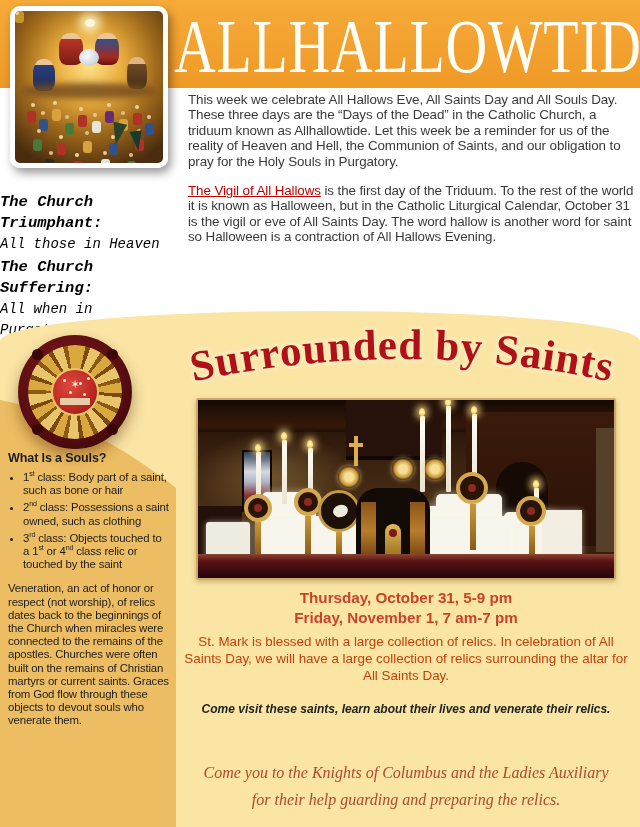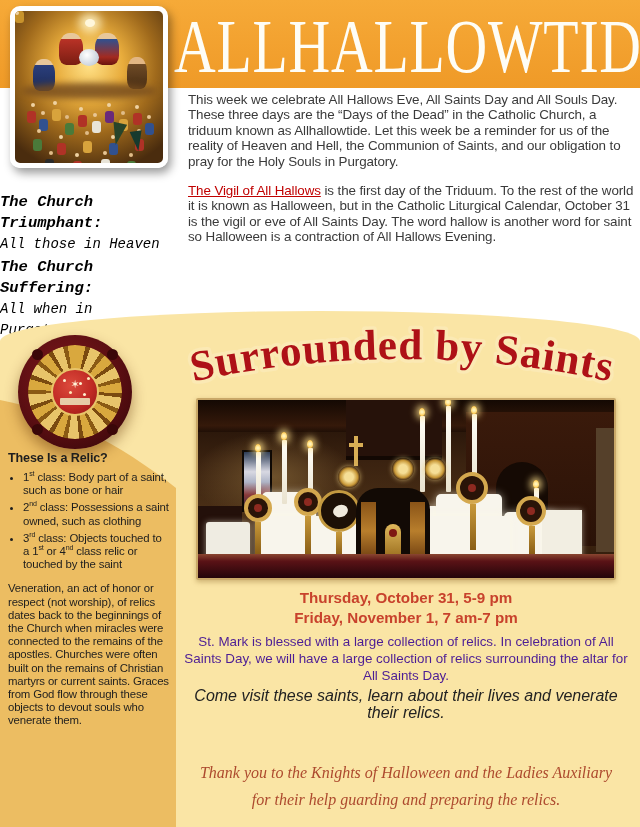--- a/index.html
+++ b/index.html
@@ -191,23 +191,23 @@
   .relic-info ul { margin:5px 0 0 0; padding-left:15px; }
   .relic-info li { margin-bottom:4px; }
   .ri-para { margin-top:11px; }
   sup { font-size:.62em; vertical-align:super; line-height:0; }
 
   
   .event { position:absolute; left:180px; top:588px; width:452px; text-align:center; }
   .event-head { font-family:"Liberation Serif", serif; font-style:italic; font-weight:700;
     font-size:31px; line-height:36px; color:#A5131B; margin-bottom:7px; }
   .event-date { font-weight:700; font-size:15.2px; line-height:19.5px; color:#C8422C; }
-  .event-details { margin-top:6px; font-size:13.4px; line-height:17px; color:#4c1d95; }
-  .event-invite { margin-top:3px; font-weight:400; font-style:italic;
-    font-size:16px; line-height:17px; color:#222; }
+  .event-details { margin-top:6px; font-size:13.4px; line-height:17px; color:#c2410c; }
+  .event-invite { margin-top:17px; font-weight:700; font-style:italic;
+    font-size:12px; line-height:17px; color:#222; }
   .thanks { position:absolute; left:196px; top:759px; width:420px; text-align:center;
     font-family:"Liberation Serif", serif; font-style:italic;
     font-size:16px; line-height:27px; color:#AD4A2E; }
 </style>
 </head>
 <body>
 
 <div class="page">
 
   <div class="header-band">
@@ -306,31 +306,31 @@
     <div class="reliq r2"></div>
     <div class="rbig"></div>
     <div class="triptych"></div>
     <div class="trip-reliq"></div>
     <div class="reliq r4"></div>
     <div class="reliq r3"></div>
     <div class="ph-table"></div>
   </div>
 
   <div class="relic-info">
-    <div class="ri-head">These Is a Relic?</div>
+    <div class="ri-head">What Is a Souls?</div>
     <ul>
       <li><span>1</span><sup>st</sup><span> class: Body part of a saint, such as bone or hair</span></li>
       <li><span>2</span><sup>nd</sup><span> class: Possessions a saint owned, such as clothing</span></li>
       <li><span>3</span><sup>rd</sup><span> class: Objects touched to a 1</span><sup>st</sup><span> or 4</span><sup>nd</sup><span> class relic or touched by the saint</span></li>
     </ul>
     <div class="ri-para">Veneration, an act of honor or respect (not worship), of relics dates back to the beginnings of the Church when miracles were connected to the remains of the apostles. Churches were often built on the remains of Christian martyrs or current saints. Graces from God flow through these objects to devout souls who venerate them.</div>
   </div>
 
   <div class="event">
     <div class="event-date">Thursday, October 31, 5-9 pm</div>
     <div class="event-date">Friday, November 1, 7 am-7 pm</div>
     <div class="event-details">St. Mark is blessed with a large collection of relics. In celebration of All Saints Day, we will have a large collection of relics surrounding the altar for All Saints Day.</div>
     <div class="event-invite">Come visit these saints, learn about their lives and venerate their relics.</div>
   </div>
 
-  <div class="thanks">Thank you to the Knights of Halloween and the Ladies Auxiliary for their help guarding and preparing the relics.</div>
+  <div class="thanks">Come you to the Knights of Columbus and the Ladies Auxiliary for their help guarding and preparing the relics.</div>
 
 </div>
 
 </body></html>

